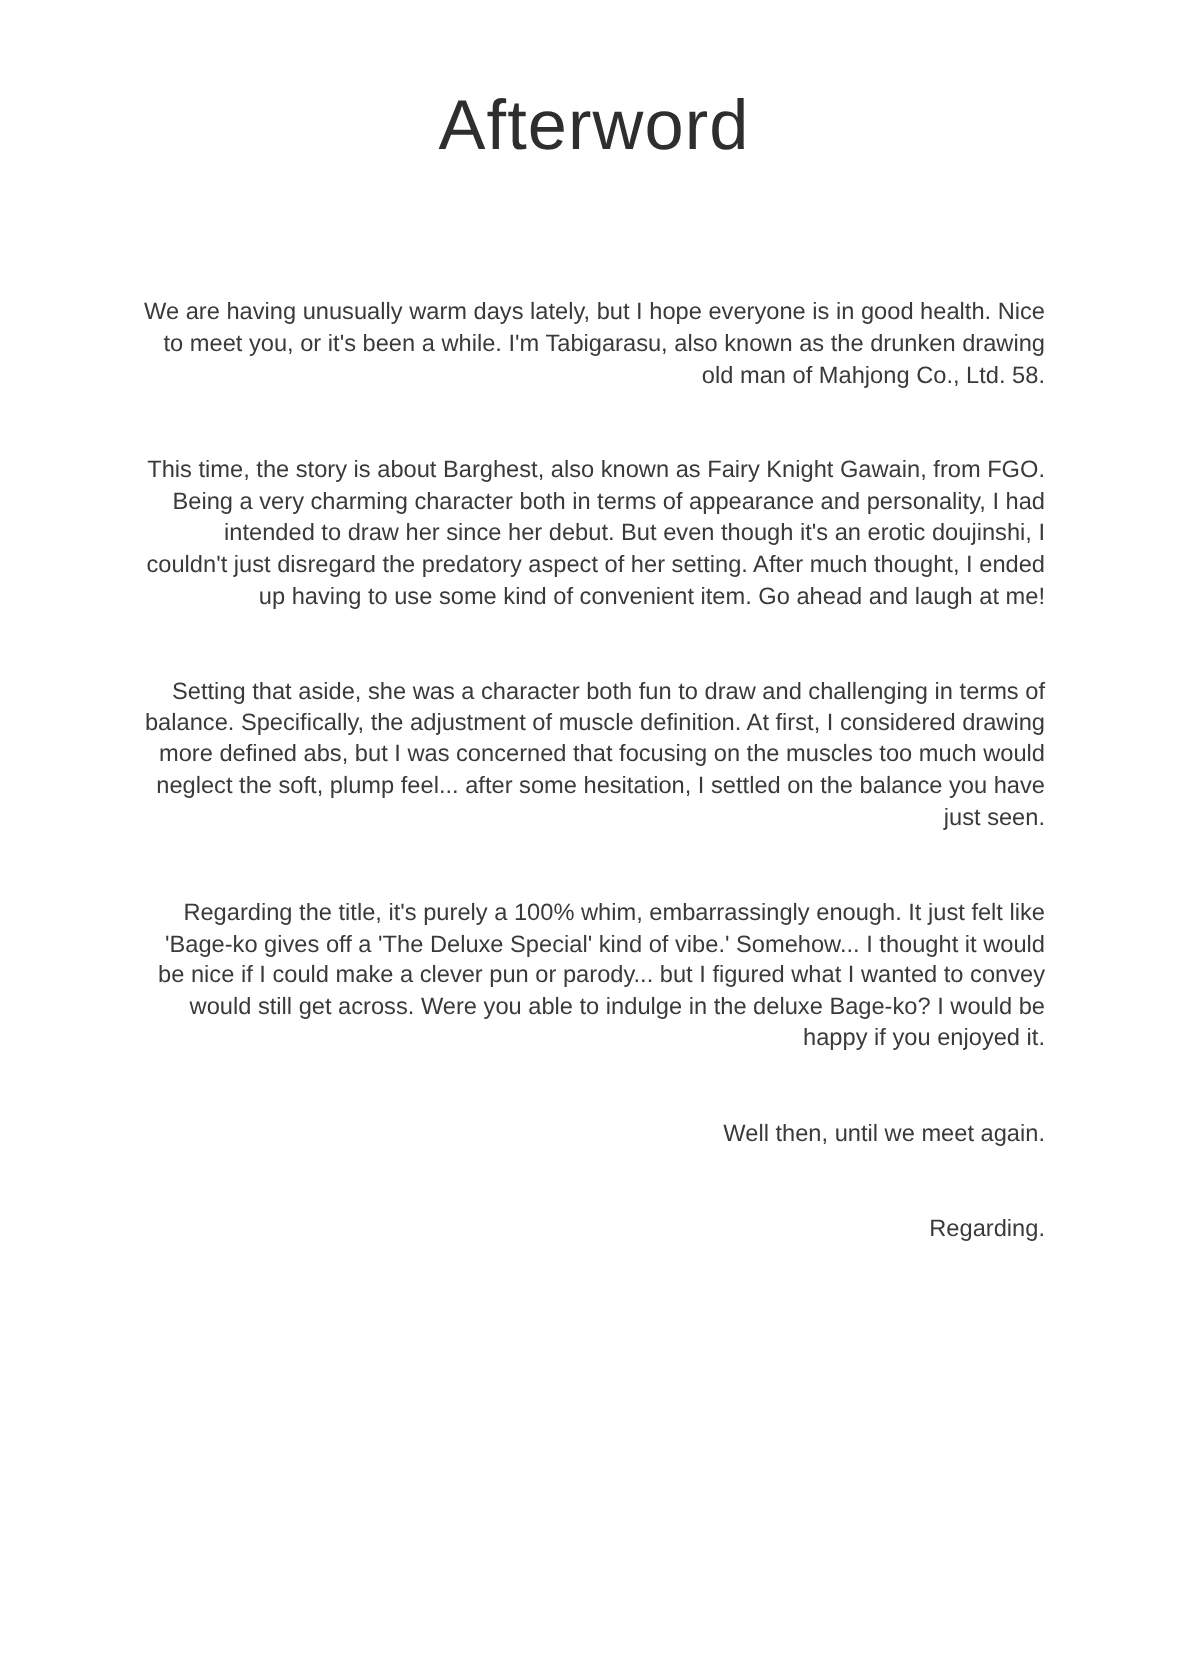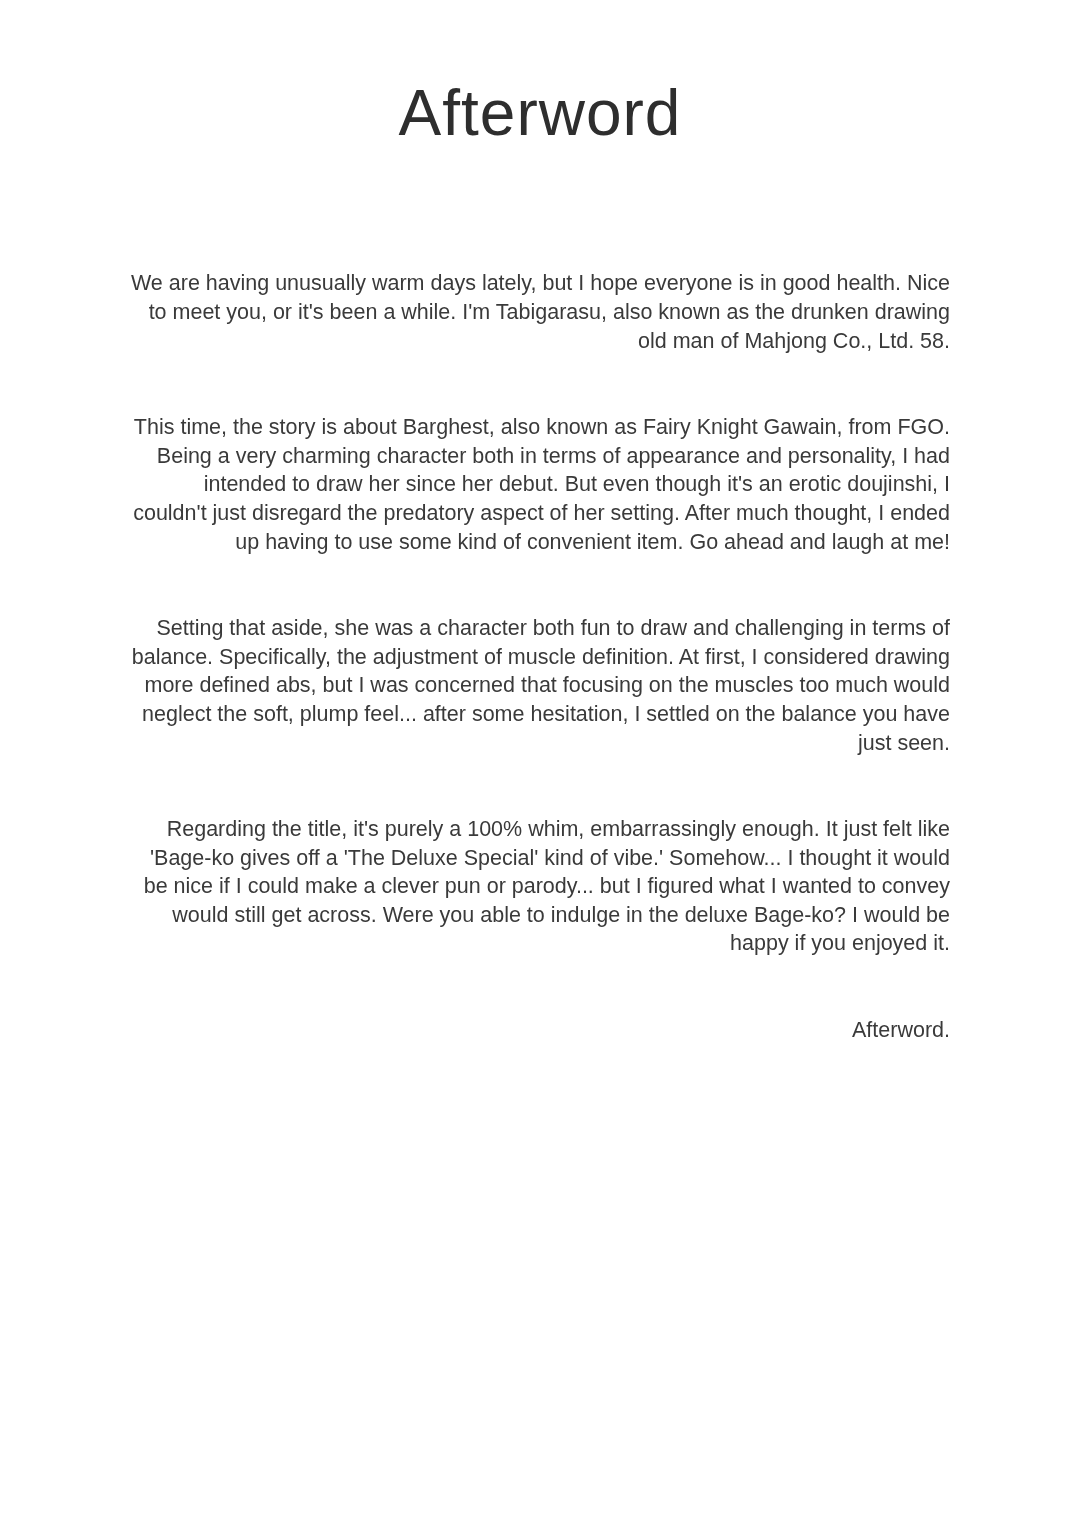--- a/index.html
+++ b/index.html
@@ -59,16 +59,17 @@
   <div class="body-column">
     <p>We are having unusually warm days lately, but I hope everyone is in good health. Nice to meet you, or it's been a while. I'm Tabigarasu, also known as the drunken drawing old man of Mahjong Co., Ltd. 58.</p>
 
     <p>This time, the story is about Barghest, also known as Fairy Knight Gawain, from FGO.  Being a very charming character both in terms of appearance and personality, I had intended to draw her since her debut. But even though it's an erotic doujinshi, I couldn't just disregard the predatory aspect of her setting. After much thought, I ended up having to use some kind of convenient item. Go ahead and laugh at me!</p>
 
     <p>Setting that aside, she was a character both fun to draw and challenging in terms of balance. Specifically, the adjustment of muscle definition. At first, I considered drawing more defined abs, but I was concerned that focusing on the muscles too much would neglect the soft, plump feel... after some hesitation, I settled on the balance you have just seen.</p>
 
     <p>Regarding the title, it's purely a 100% whim, embarrassingly enough. It just felt like 'Bage-ko gives off a 'The Deluxe Special' kind of vibe.' Somehow... I thought it would be nice if I could make a clever pun or parody... but I figured what I wanted to convey would still get across. Were you able to indulge in the deluxe Bage-ko? I would be happy if you enjoyed it.</p>
 
 
+    <p class="closing">Well then, until we meet again.</p>
 
-    <p class="signature">Afterword.</p>
+    <p class="signature">Regarding.</p>
   </div>
 </div>
 
 </body></html>

